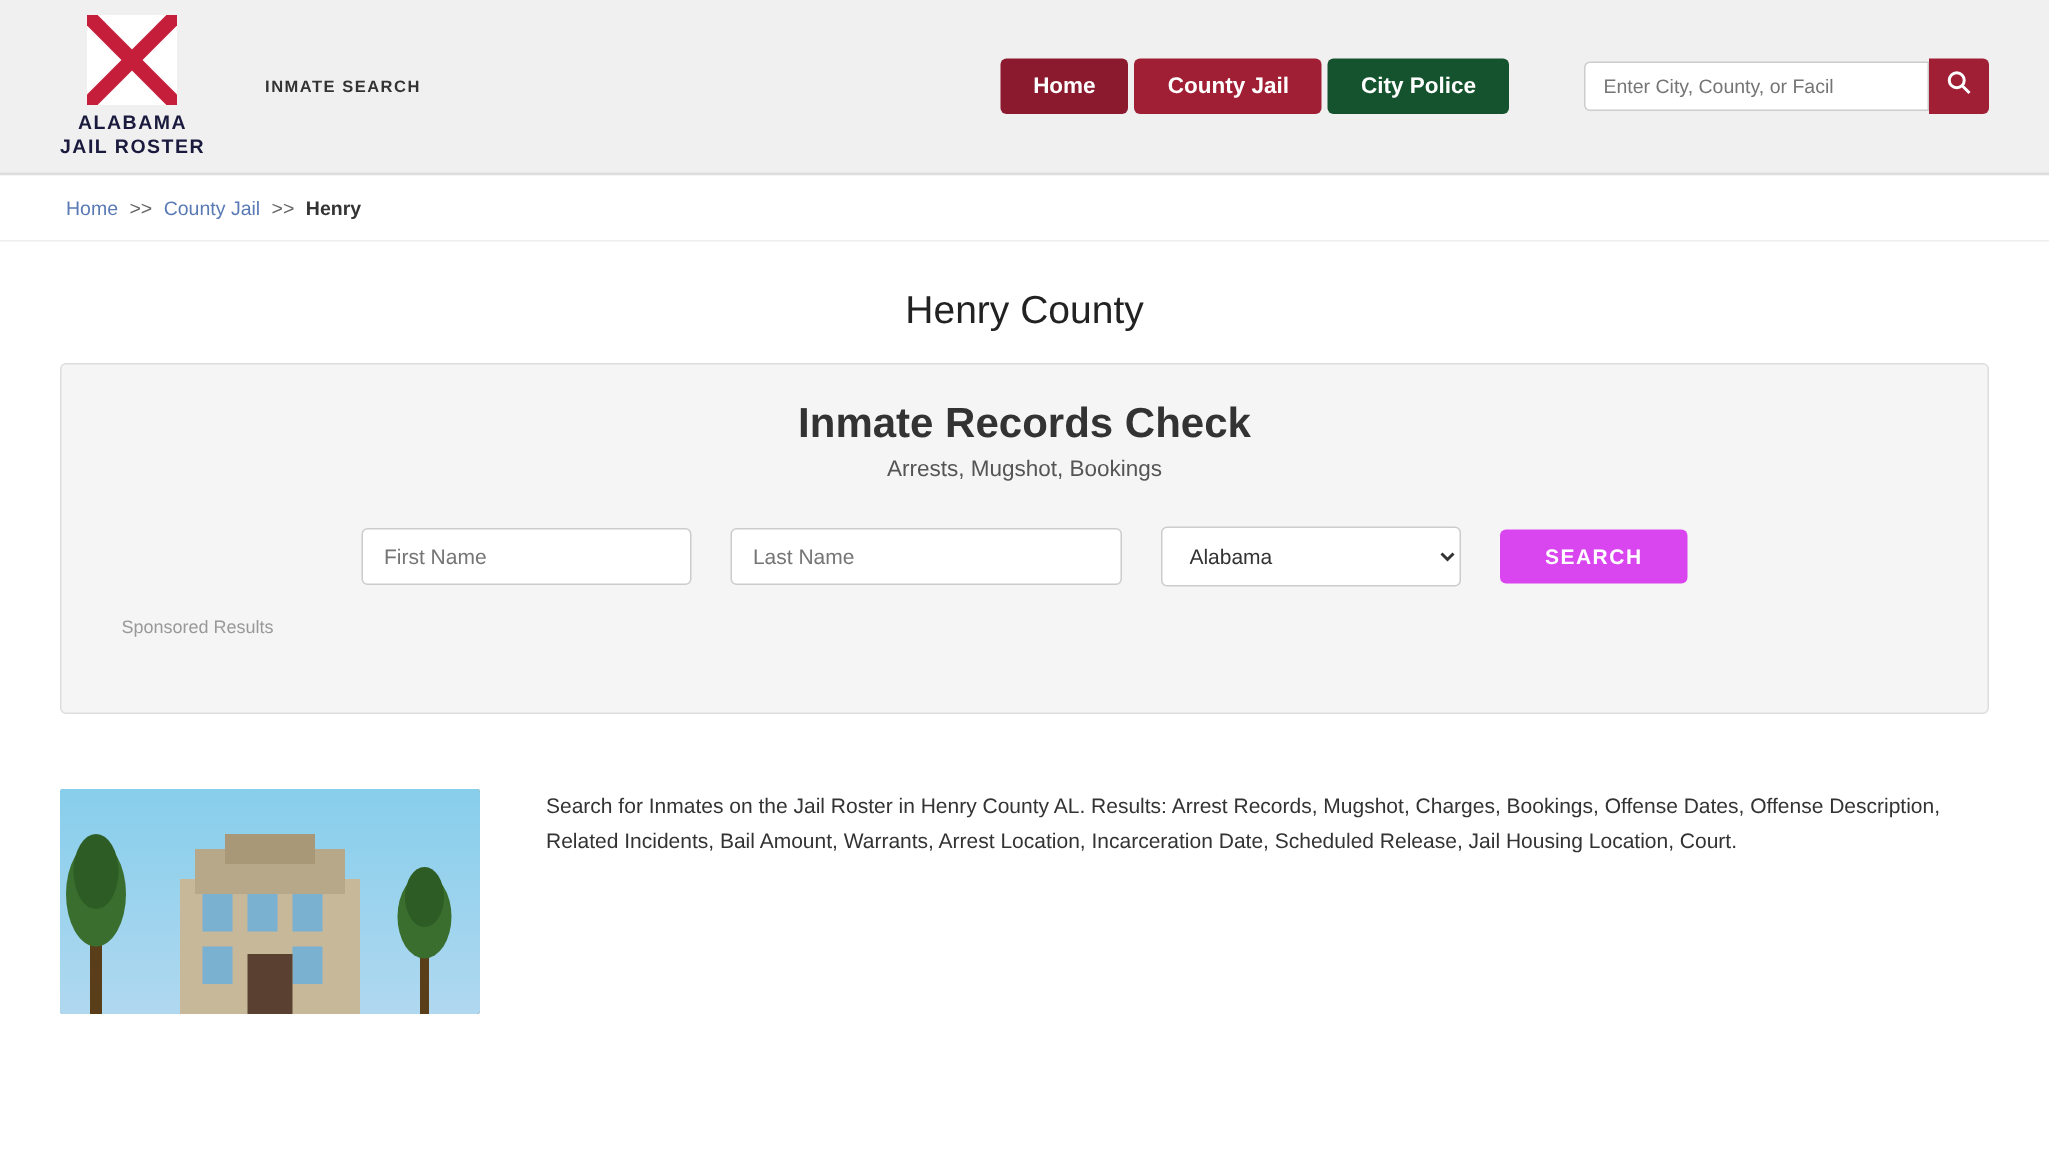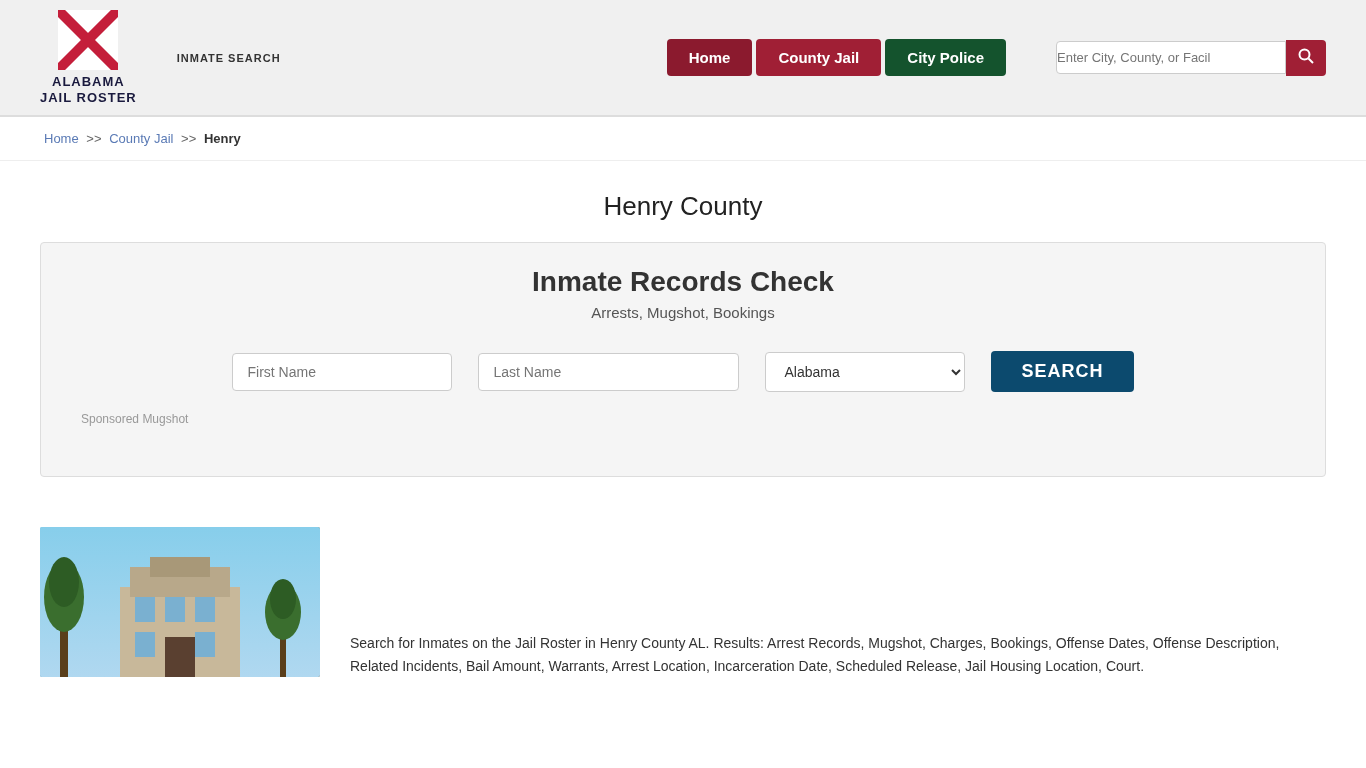--- a/index.html
+++ b/index.html
@@ -67,21 +67,21 @@
     .nav-btn-city {
       background: #14532d;
       color: #fff;
     }
     .search-bar {
       display: flex;
       align-items: center;
       margin-left: 20px;
     }
     .search-input {
-      padding: 8px 0;
+      padding: 8px 12px;
       border: 1px solid #ccc;
       border-radius: 4px 0 0 4px;
       width: 230px;
       font-size: 13px;
       color: #8b5cf6;
       outline: none;
     }
     .search-btn {
       background: #a01f35;
       border: none;
@@ -159,42 +159,42 @@
       padding: 10px 14px;
       border: 1px solid #ccc;
       border-radius: 4px;
       font-size: 14px;
       color: #333;
       background: #fff;
       width: 200px;
       outline: none;
     }
     .search-submit-btn {
-      background: #0c4a6e;
+      background: #d946ef;
       color: #fff;
       border: none;
       padding: 10px 30px;
-      font-size: 18px;
+      font-size: 14px;
       font-weight: 700;
       border-radius: 4px;
       cursor: pointer;
       letter-spacing: 1px;
     }
     .sponsored-results {
       color: #999;
       font-size: 12px;
       margin-top: 20px;
     }
 
     
     .bottom-section {
       display: flex;
-      gap: 30px;
+      gap: 44px;
       padding: 20px 40px;
-      align-items: flex-end;
+      align-items: flex-start;
     }
     .bottom-image {
       width: 280px;
       min-width: 280px;
       height: 150px;
       background: linear-gradient(135deg, #87CEEB 0%, #5BA3C9 30%, #8B7355 60%, #a0926b 80%, #6b5c3e 100%);
       border-radius: 2px;
       position: relative;
       overflow: hidden;
     }
@@ -268,21 +268,21 @@
       <option>California</option>
       <option>Colorado</option>
       <option>Connecticut</option>
       <option>Delaware</option>
       <option>Florida</option>
       <option>Georgia</option>
     </select>
     <button class="search-submit-btn">SEARCH</button>
   </div>
 
-  <p class="sponsored-results">Sponsored Mugshot</p>
+  <p class="sponsored-results">Sponsored Results</p>
 </div>
 
 <div class="bottom-section">
   <div class="bottom-image">
     
     <svg width="280" height="150" viewBox="0 0 280 150" xmlns="http://www.w3.org/2000/svg">
 
       <defs>
         <linearGradient id="skyGrad" x1="0%" y1="0%" x2="0%" y2="100%">
           <stop offset="0%" style="stop-color:#87CEEB;stop-opacity:1"></stop>

